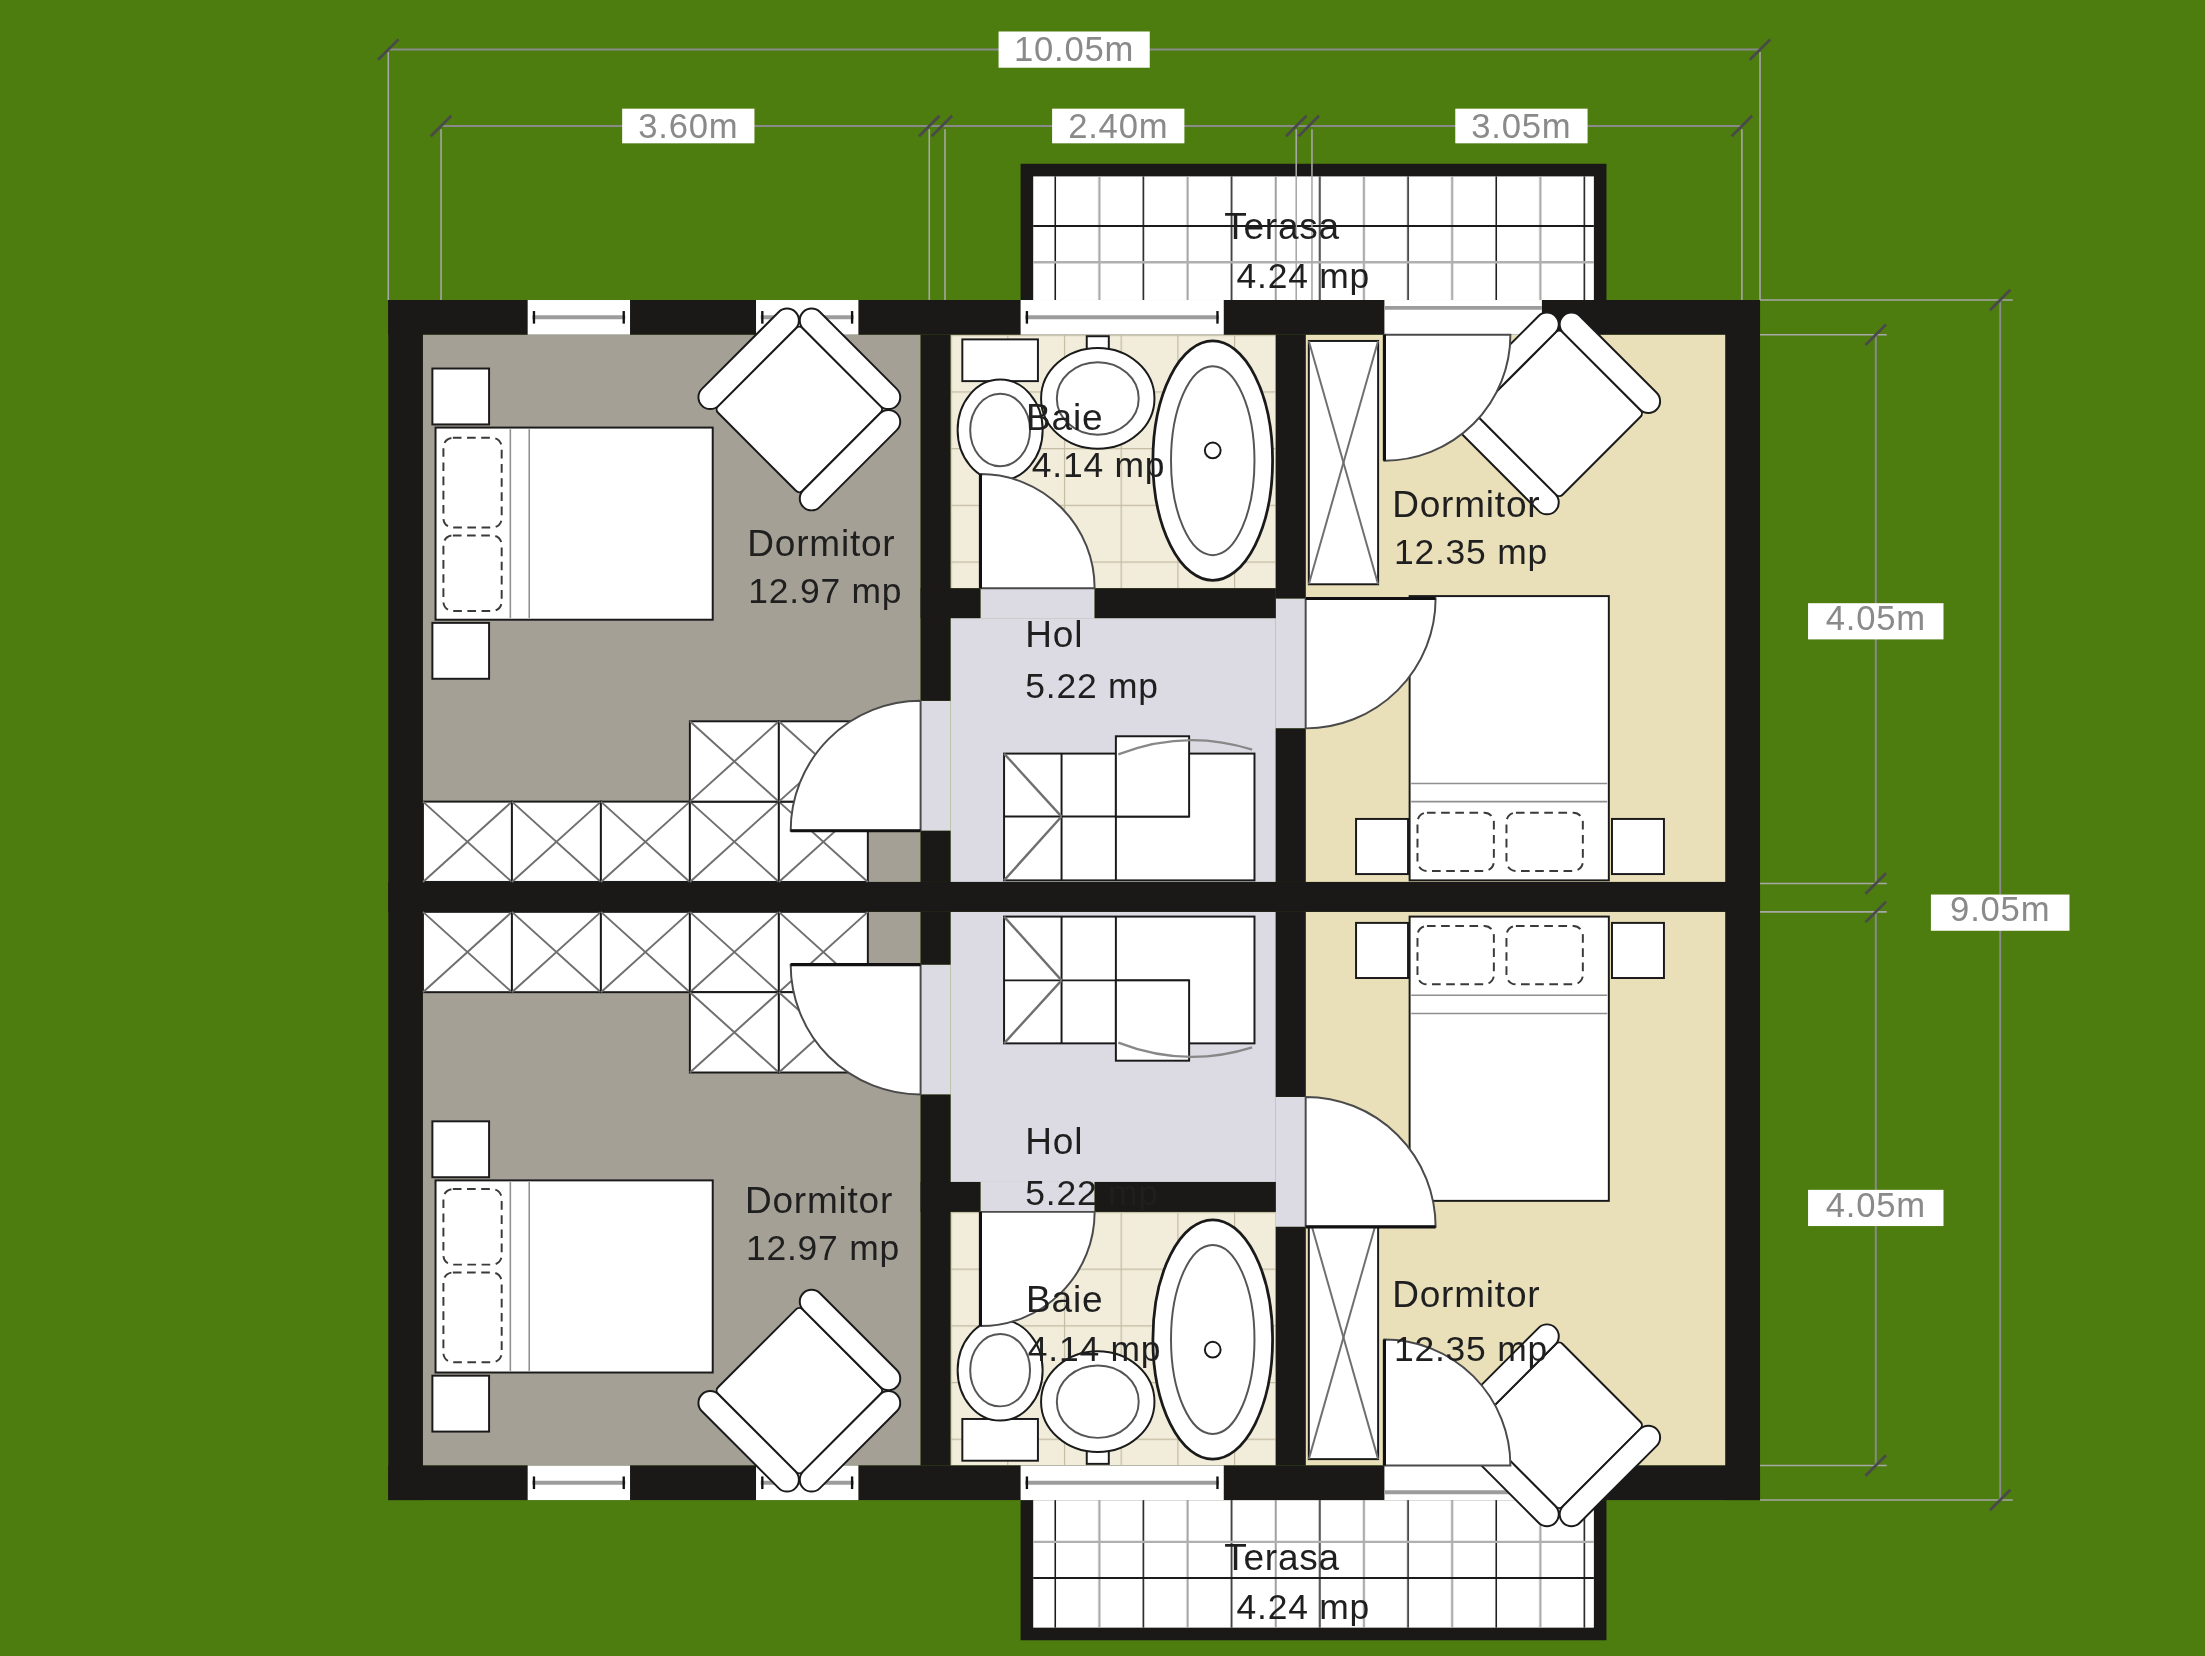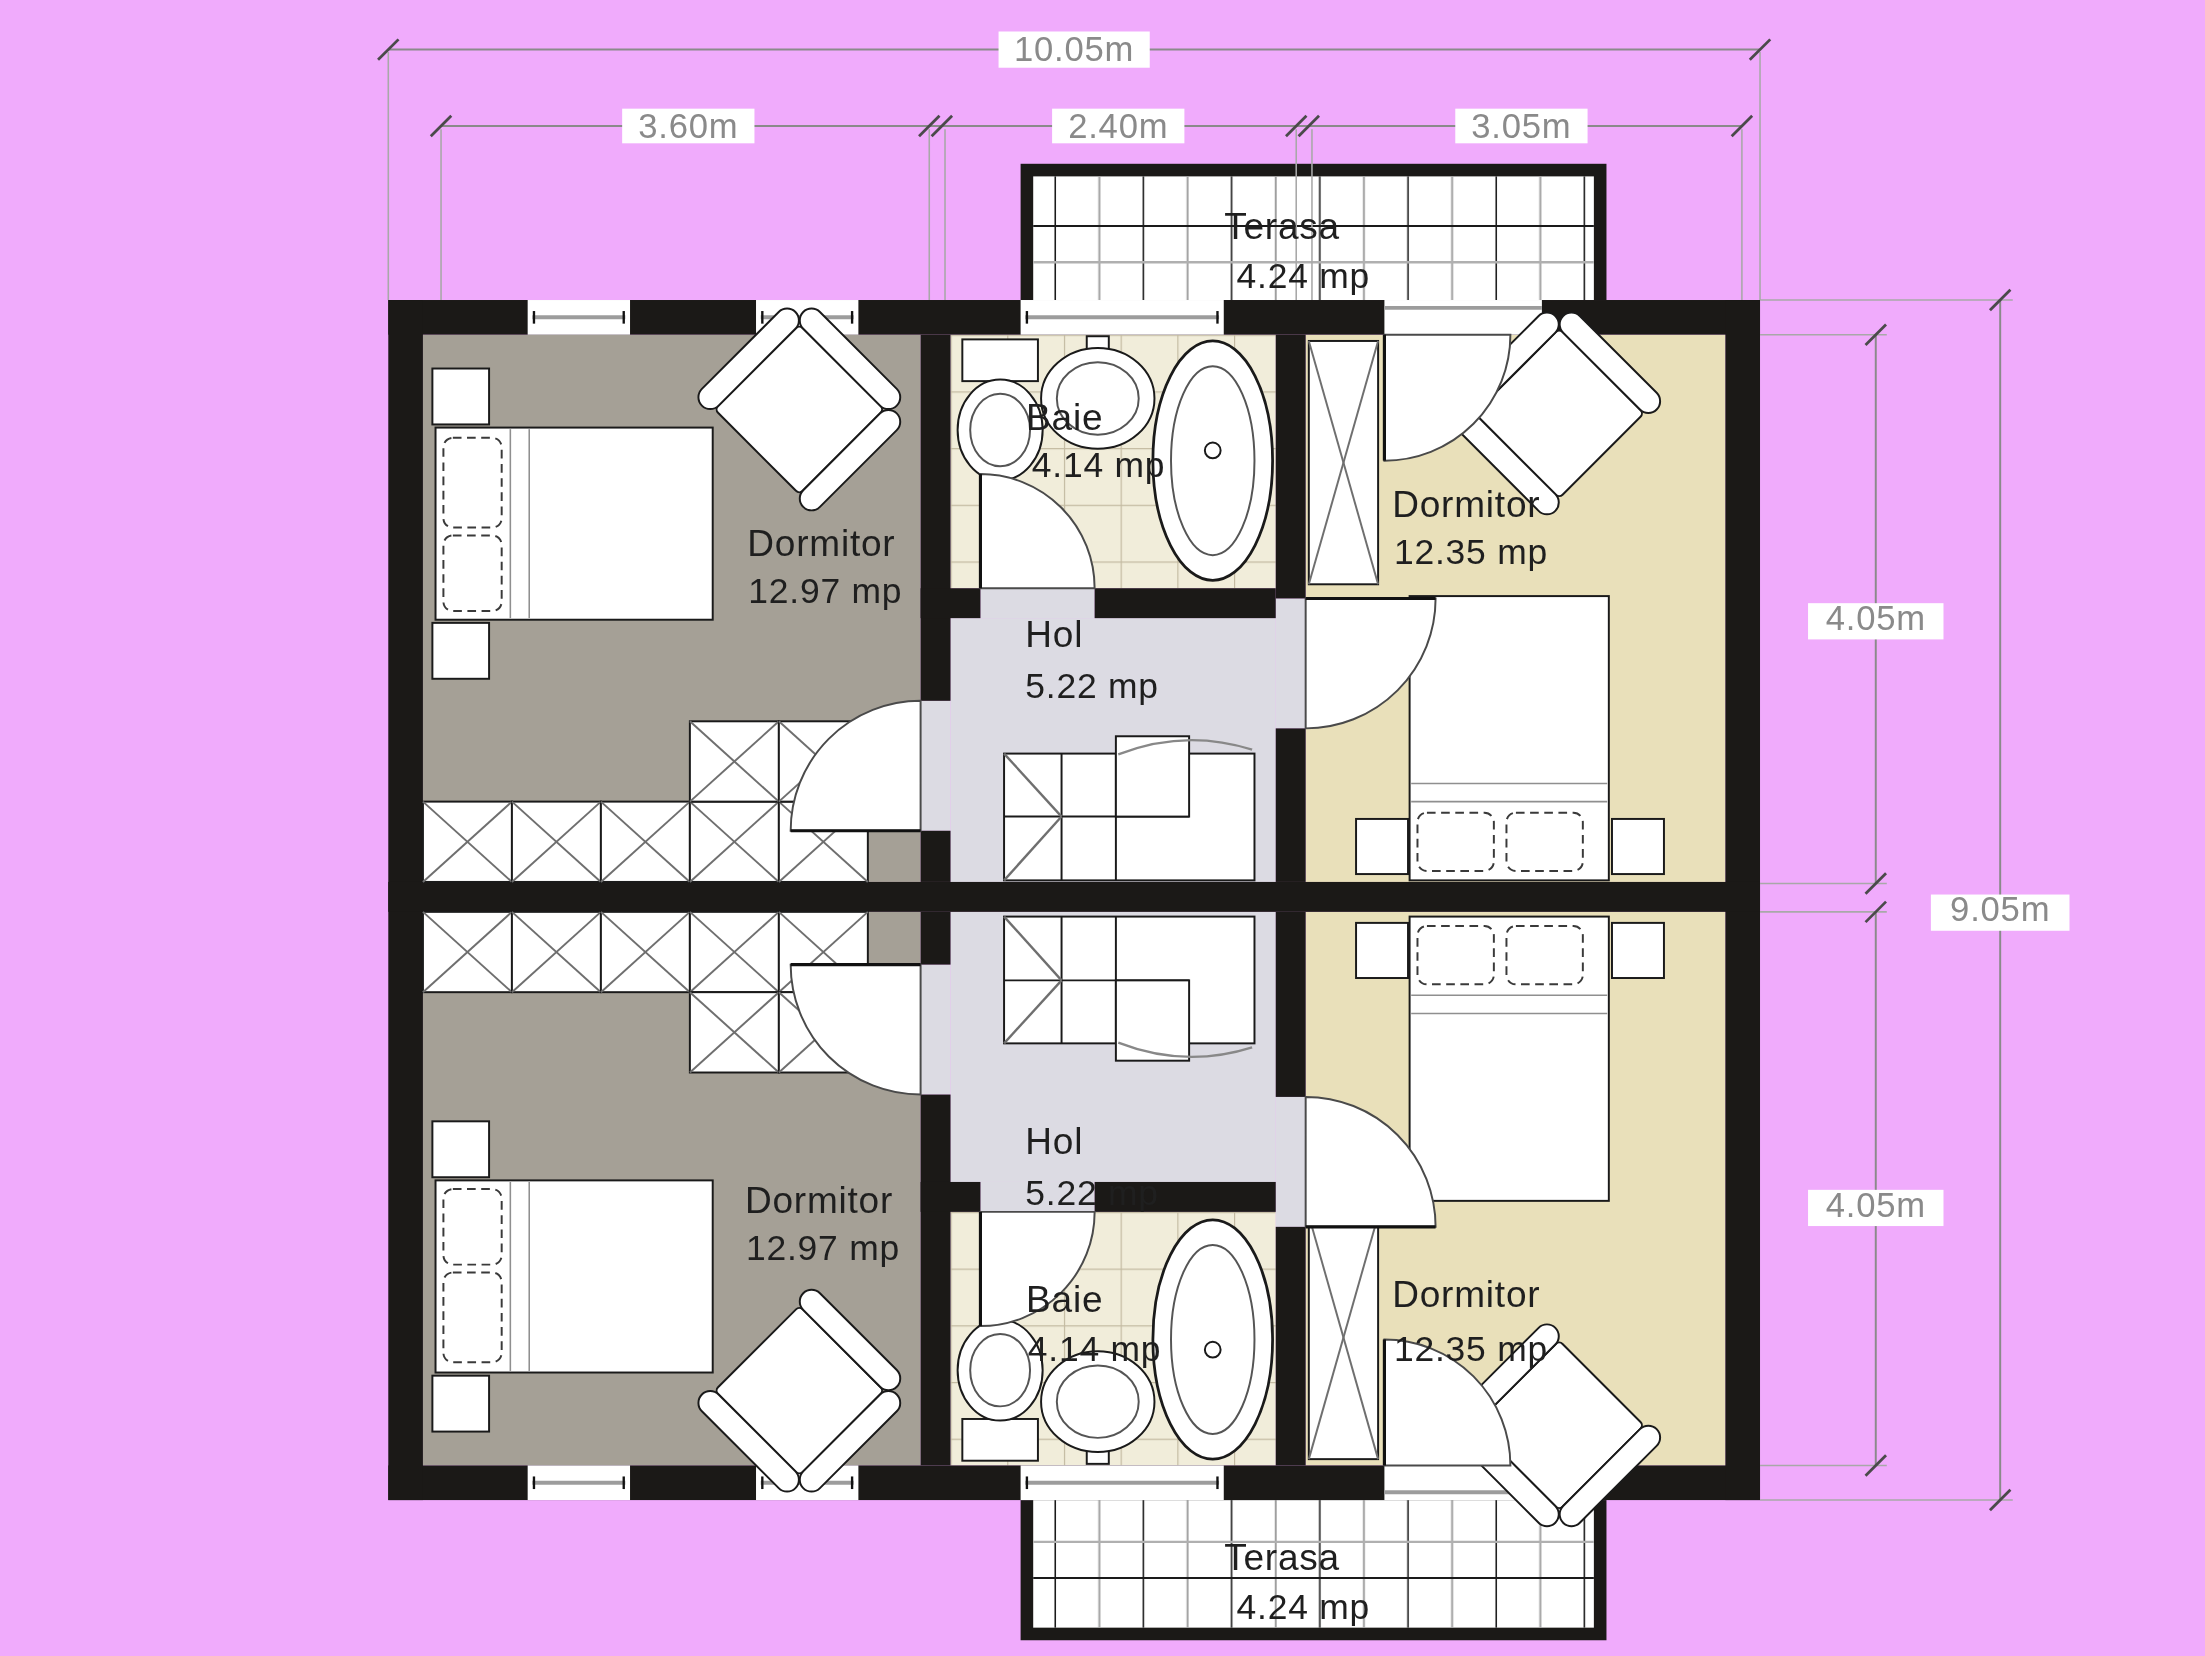--- a/index.html
+++ b/index.html
@@ -1,16 +1,16 @@
 <!DOCTYPE html>
 <html style="font-size:12.6px"><head>
 <meta charset="utf-8">
 <style>
   html,body{margin:0;padding:0;background:#ffffff;}
-  #stage{position:relative;width:2205px;height:1656px;background:#f0abfc;overflow:hidden;}
+  #stage{position:relative;width:2205px;height:1656px;background:#4d7c0f;overflow:hidden;}
   svg{display:block;}
   text{font-family:"Liberation Sans","DejaVu Sans",sans-serif;letter-spacing:1px;}
   .room-name{font-size:47px;fill:#1f1f1f;}
   .room-area{font-size:45px;fill:#1f1f1f;}
   .dim-label{font-size:44px;fill:#8a8a8a;}
   .dimline{stroke:#8a8a8a;stroke-width:2.5;}
   .extline{stroke:#a8a8a8;stroke-width:2;}
   .slash{stroke:#4a4a4a;stroke-width:3.5;}
   .furn{fill:#ffffff;stroke:#1a1a1a;stroke-width:2.5;}
   .furn-thick{fill:#ffffff;stroke:#1a1a1a;stroke-width:3.5;}

